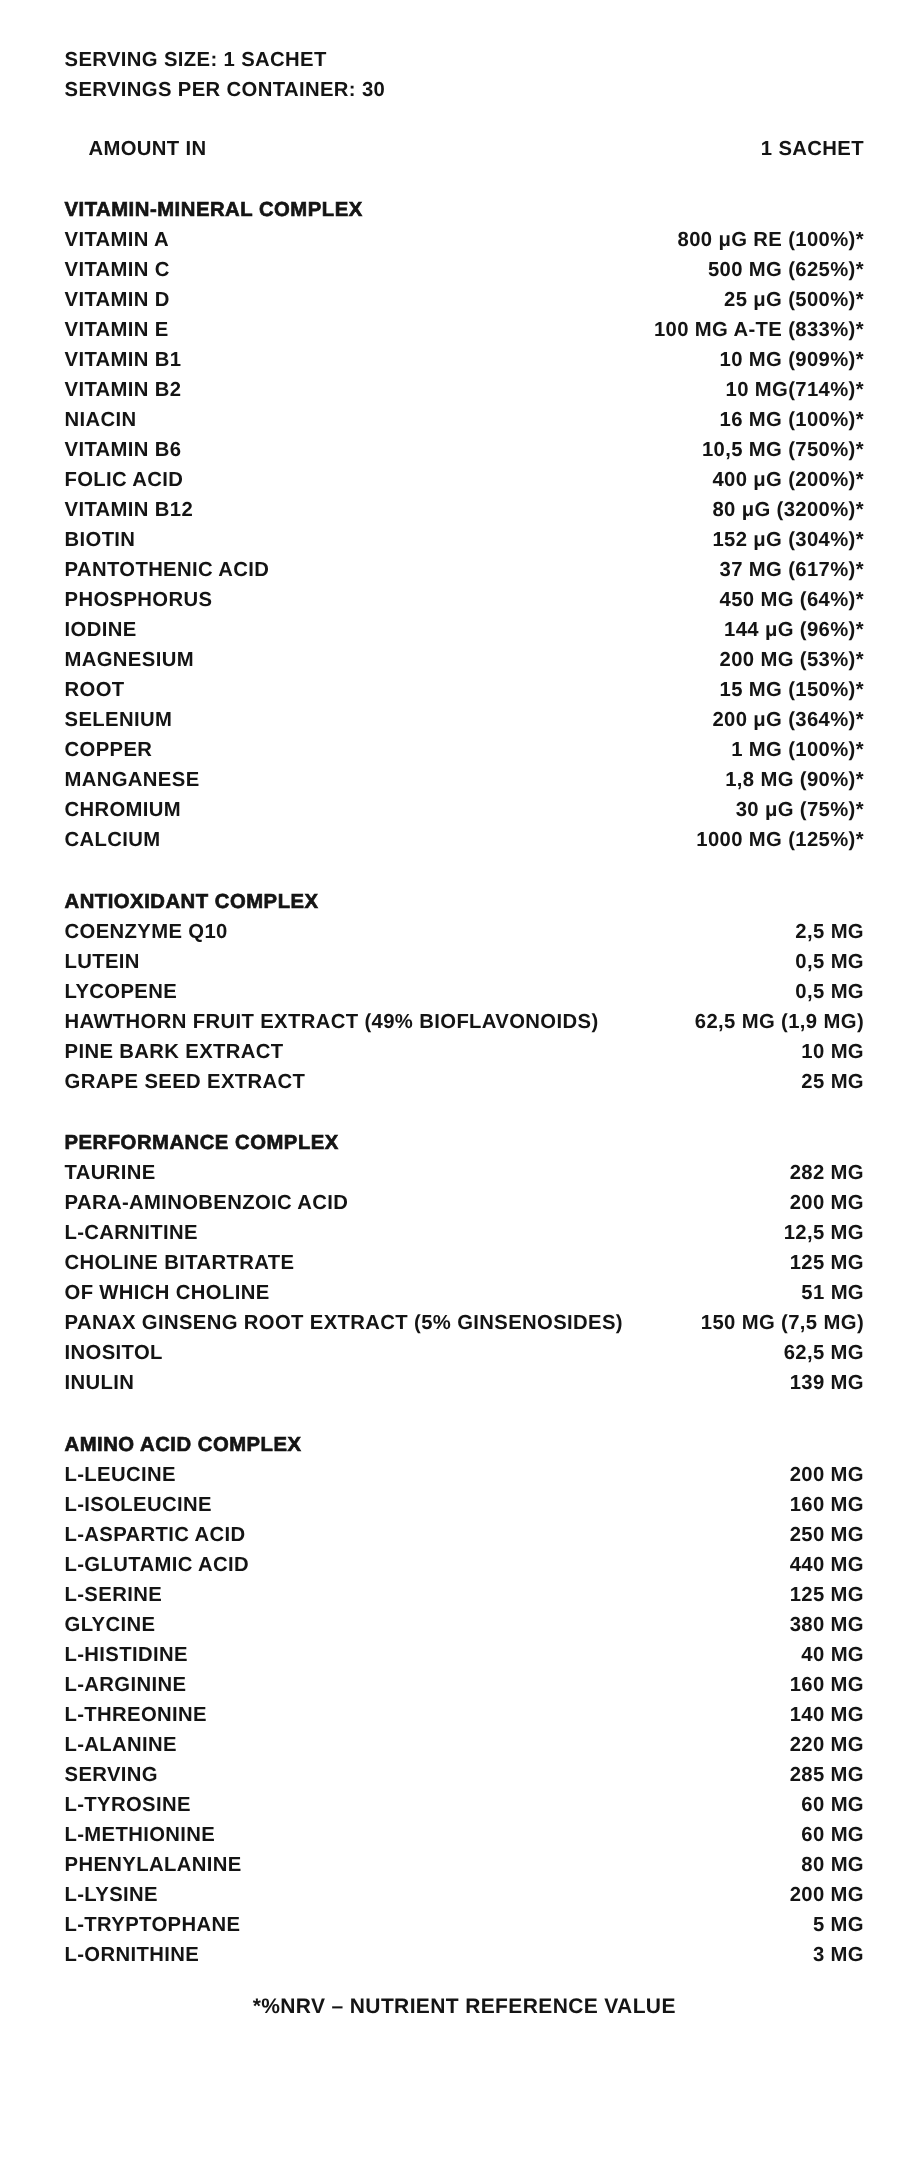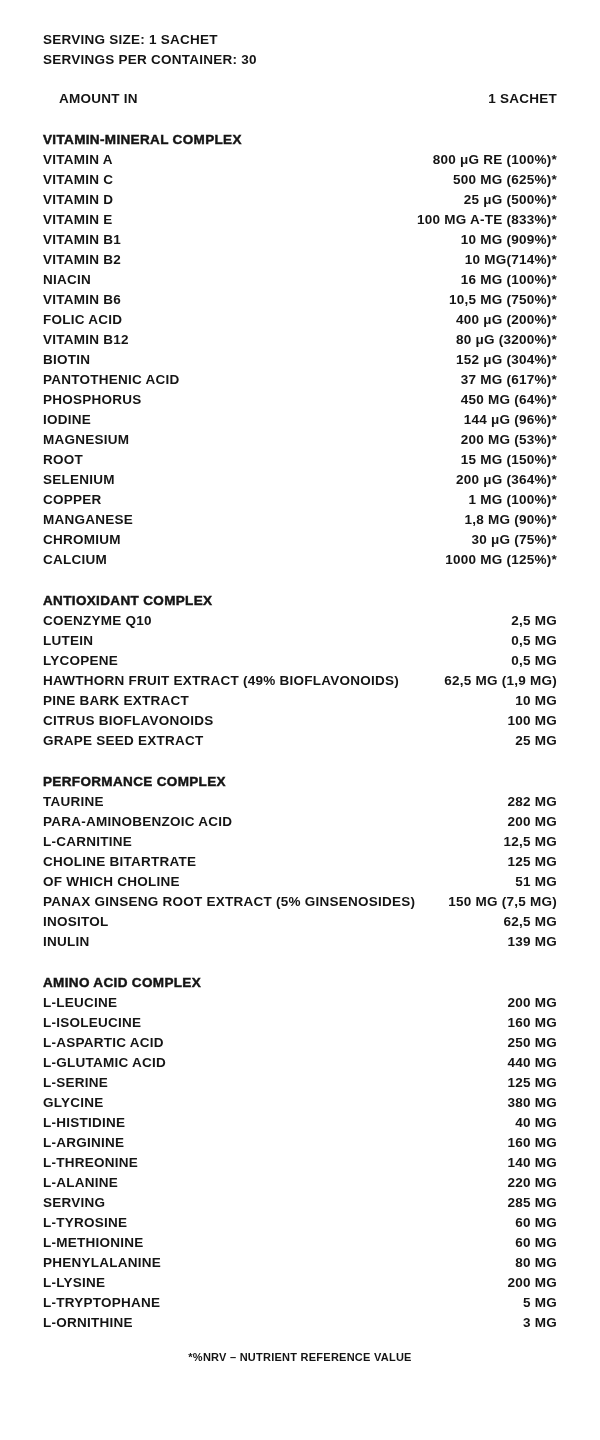--- a/index.html
+++ b/index.html
@@ -11,21 +11,21 @@
     height: 1440px;
     background: #ffffff;
     color: #141414;
     font-family: "Liberation Sans", "DejaVu Sans", sans-serif;
     font-weight: bold;
     overflow: hidden;
   }
   .label {
     box-sizing: border-box;
     width: 600px;
-    padding: 30px 43px 0 43px;
+    padding: 30px 24px 0 43px;
   }
   .row {
     height: 20px;
     line-height: 20px;
     font-size: 13.5px;
     letter-spacing: 0.25px;
     display: flex;
     justify-content: space-between;
     align-items: baseline;
     white-space: nowrap;
@@ -41,21 +41,21 @@
     margin-top: 21px;
   }
   .section-title {
     -webkit-text-stroke: 0.45px #141414;
     letter-spacing: 0.35px;
   }
   .footnote {
     margin-top: 14px;
     height: 20px;
     line-height: 20px;
-    font-size: 11px;
+    font-size: 14px;
     letter-spacing: 0.25px;
     text-align: center;
   }
 </style>
 </head>
 <body>
 
 <main class="label">
 
   <div class="row">
@@ -175,24 +175,20 @@
         </div>
         <div class="row">
           <span>HAWTHORN FRUIT EXTRACT (49% BIOFLAVONOIDS)</span>
           <span class="val">62,5 MG (1,9 MG)</span>
         </div>
         <div class="row">
           <span>PINE BARK EXTRACT</span>
           <span class="val">10 MG</span>
         </div>
         <div class="row">
-          <span>CITRUS BIOFLAVONOIDS</span>
-          <span class="val">100 MG</span>
-        </div>
-        <div class="row">
           <span>GRAPE SEED EXTRACT</span>
           <span class="val">25 MG</span>
         </div>
       </section>
       <section class="section">
         <div class="row section-title">PERFORMANCE COMPLEX</div>
         <div class="row">
           <span>TAURINE</span>
           <span class="val">282 MG</span>
         </div>

